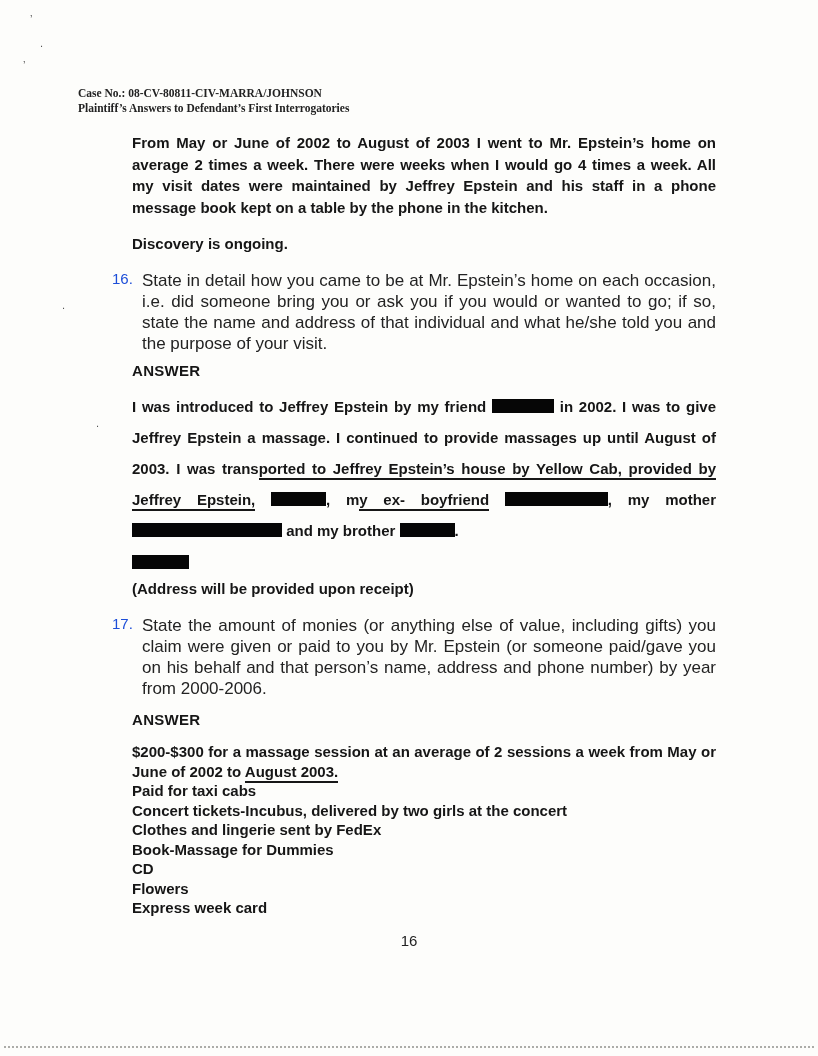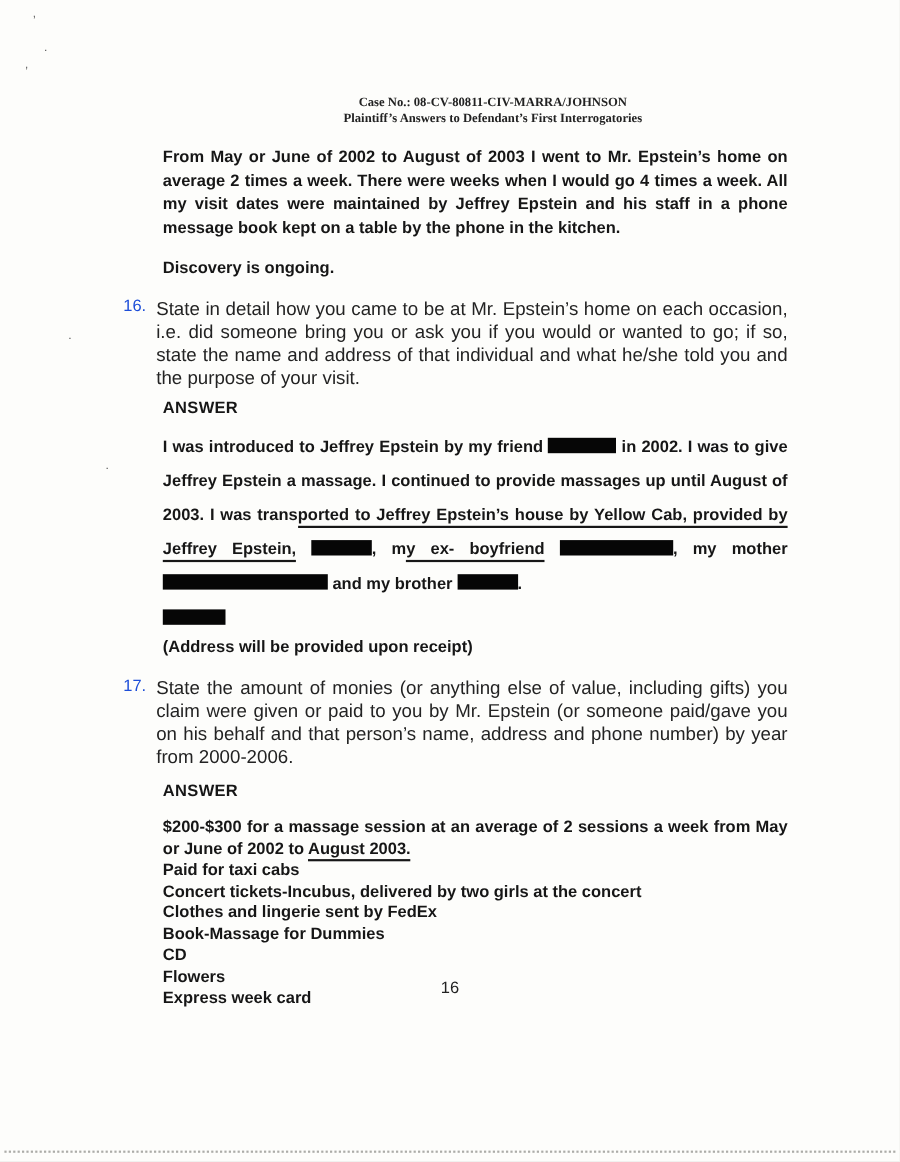--- a/index.html
+++ b/index.html
@@ -11,26 +11,26 @@
     overflow:hidden;
     font-family:"Liberation Sans","DejaVu Sans",sans-serif;
     color:#1c1c1c;
   }
   
   .case-header{
     margin:86px 0 0 78px;
     font-family:"Liberation Serif","DejaVu Serif",serif;
     font-size:11.5px;line-height:15px;color:#222;
   }
-  .case-header .h2,.case-header .h3{font-weight:600;text-align:center;}
+  .case-header .h2,.case-header .h3{font-weight:600;}
   
   .main{margin:0 102px 0 112px;font-size:15px;}
   .bold{font-weight:700;color:#161616;}
   .just{text-align:justify;}
-  .indent{margin-left:36px;}
+  .indent{margin-left:20px;}
   p{margin:0;}
   .p-visits{margin-top:16px;line-height:21.5px;}
   .p-discovery{margin-top:15px;line-height:21px;}
   .qa{display:flex;margin-top:16px;}
   .qnum{flex:0 0 30px;font-size:15px;color:#1d4ed8;}
   .qtext{flex:1;font-size:17px;line-height:21px;color:#232323;}
   .answer-label{margin-top:6px;line-height:21px;letter-spacing:.3px;}
   .answer-label-17{margin-top:10px;line-height:21px;letter-spacing:.3px;}
   .p-answer16{margin-top:10px;line-height:31px;}
   .p-lone-redact{margin-top:8px;line-height:18px;}
@@ -40,21 +40,21 @@
   
   .redaction{
     display:inline-block;
     height:0.92em;
     background:#060606;
     vertical-align:-0.08em;
   }
   .u{border-bottom:2px solid #171717;padding-bottom:1px;}
   
   .page-number{
-    position:absolute;left:0;right:0;top:890px;
+    position:absolute;left:0;right:0;top:932px;
     text-align:center;
     font-size:15px;color:#222;
   }
   
   .speck{position:absolute;color:#555;font-size:11px;line-height:1;}
   .sp1{left:30px;top:14px;}
   .sp2{left:40px;top:38px;}
   .sp3{left:23px;top:60px;}
   .sp4{left:96px;top:418px;}
   .sp5{left:62px;top:300px;}

